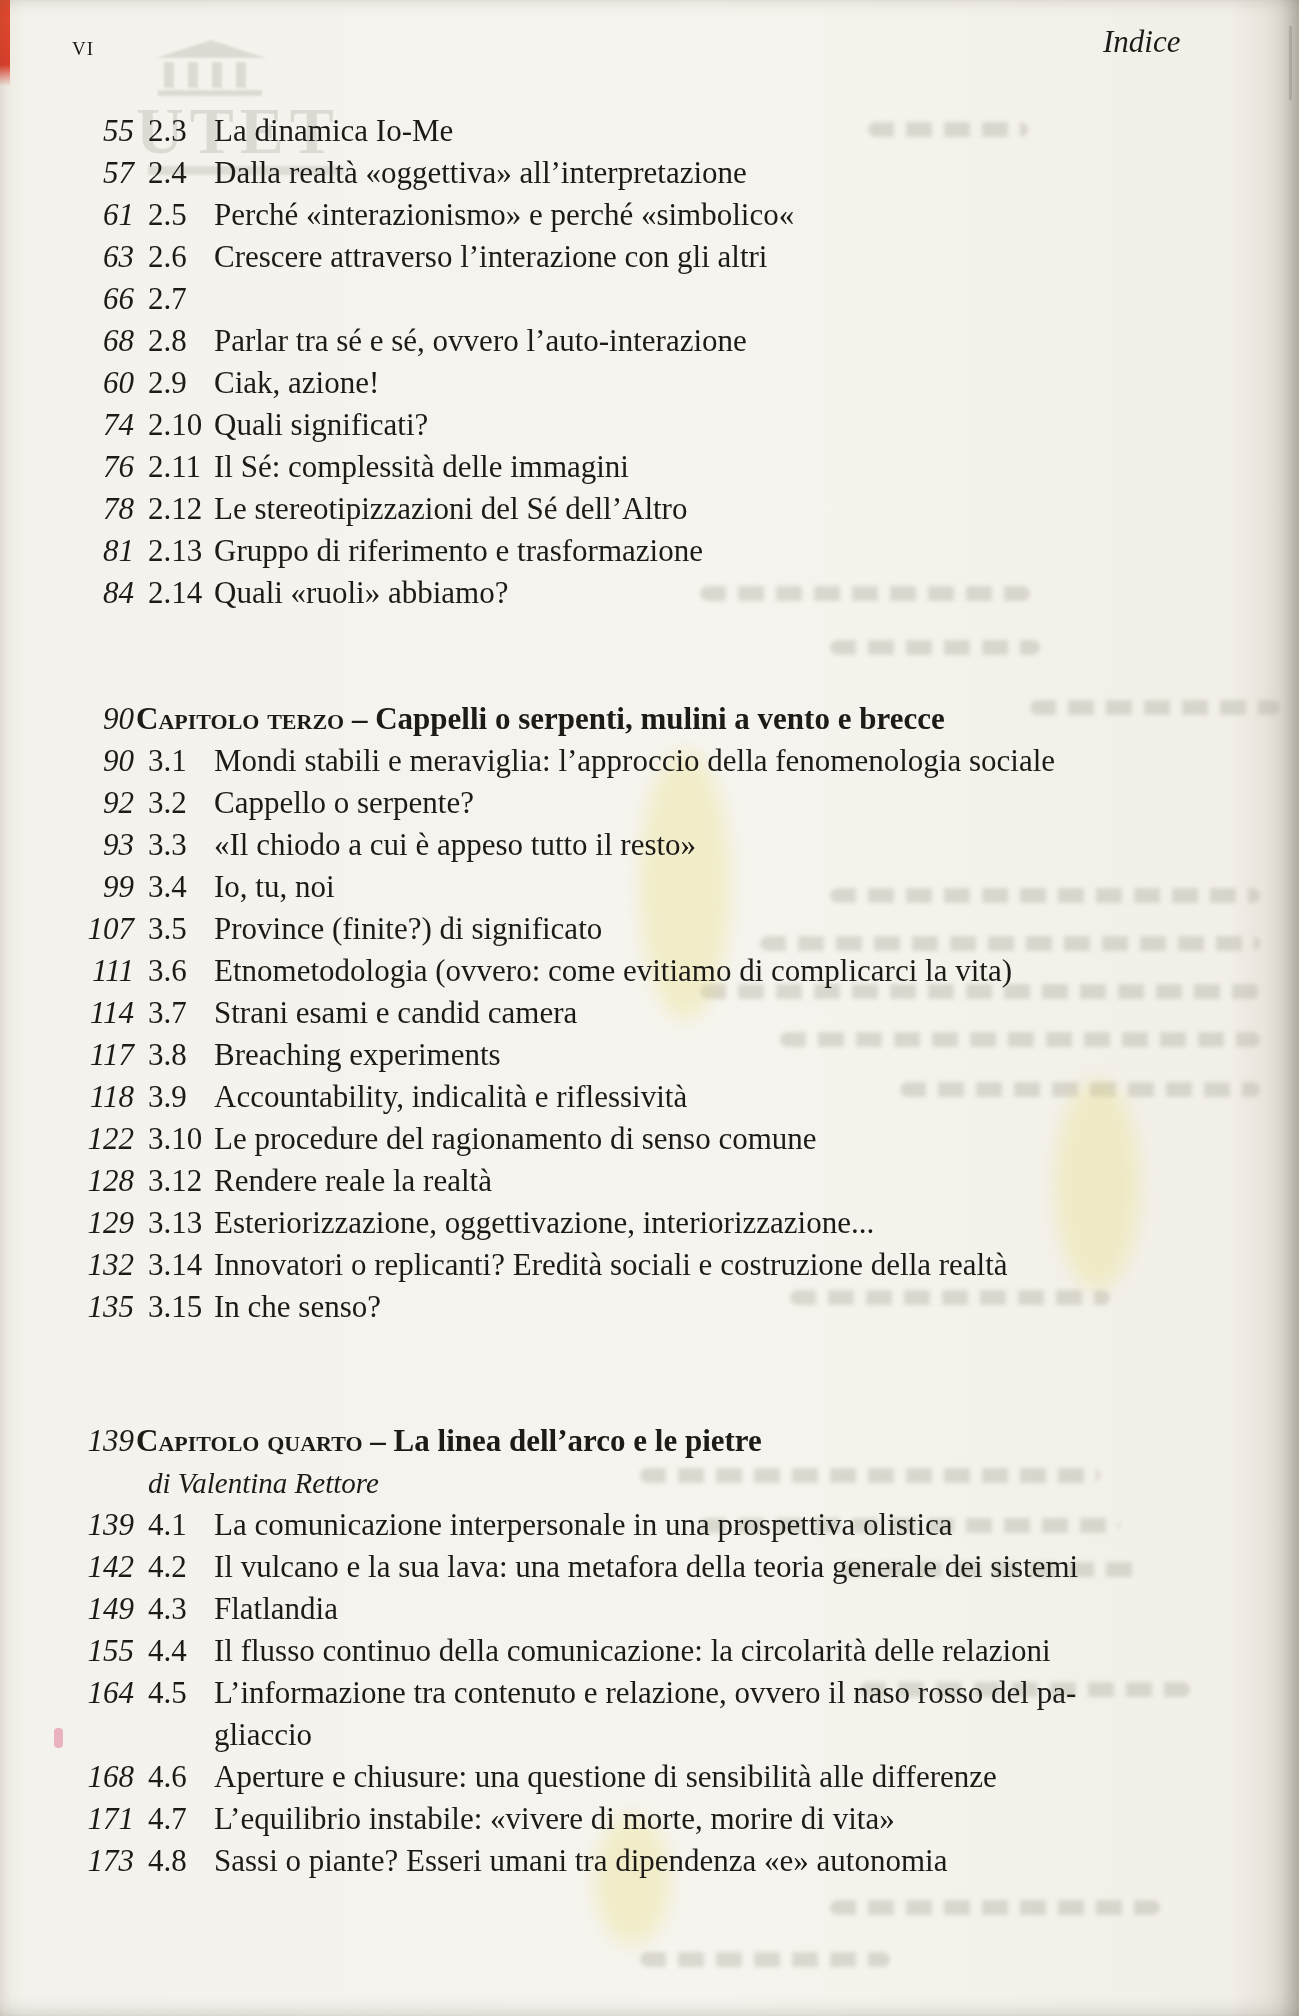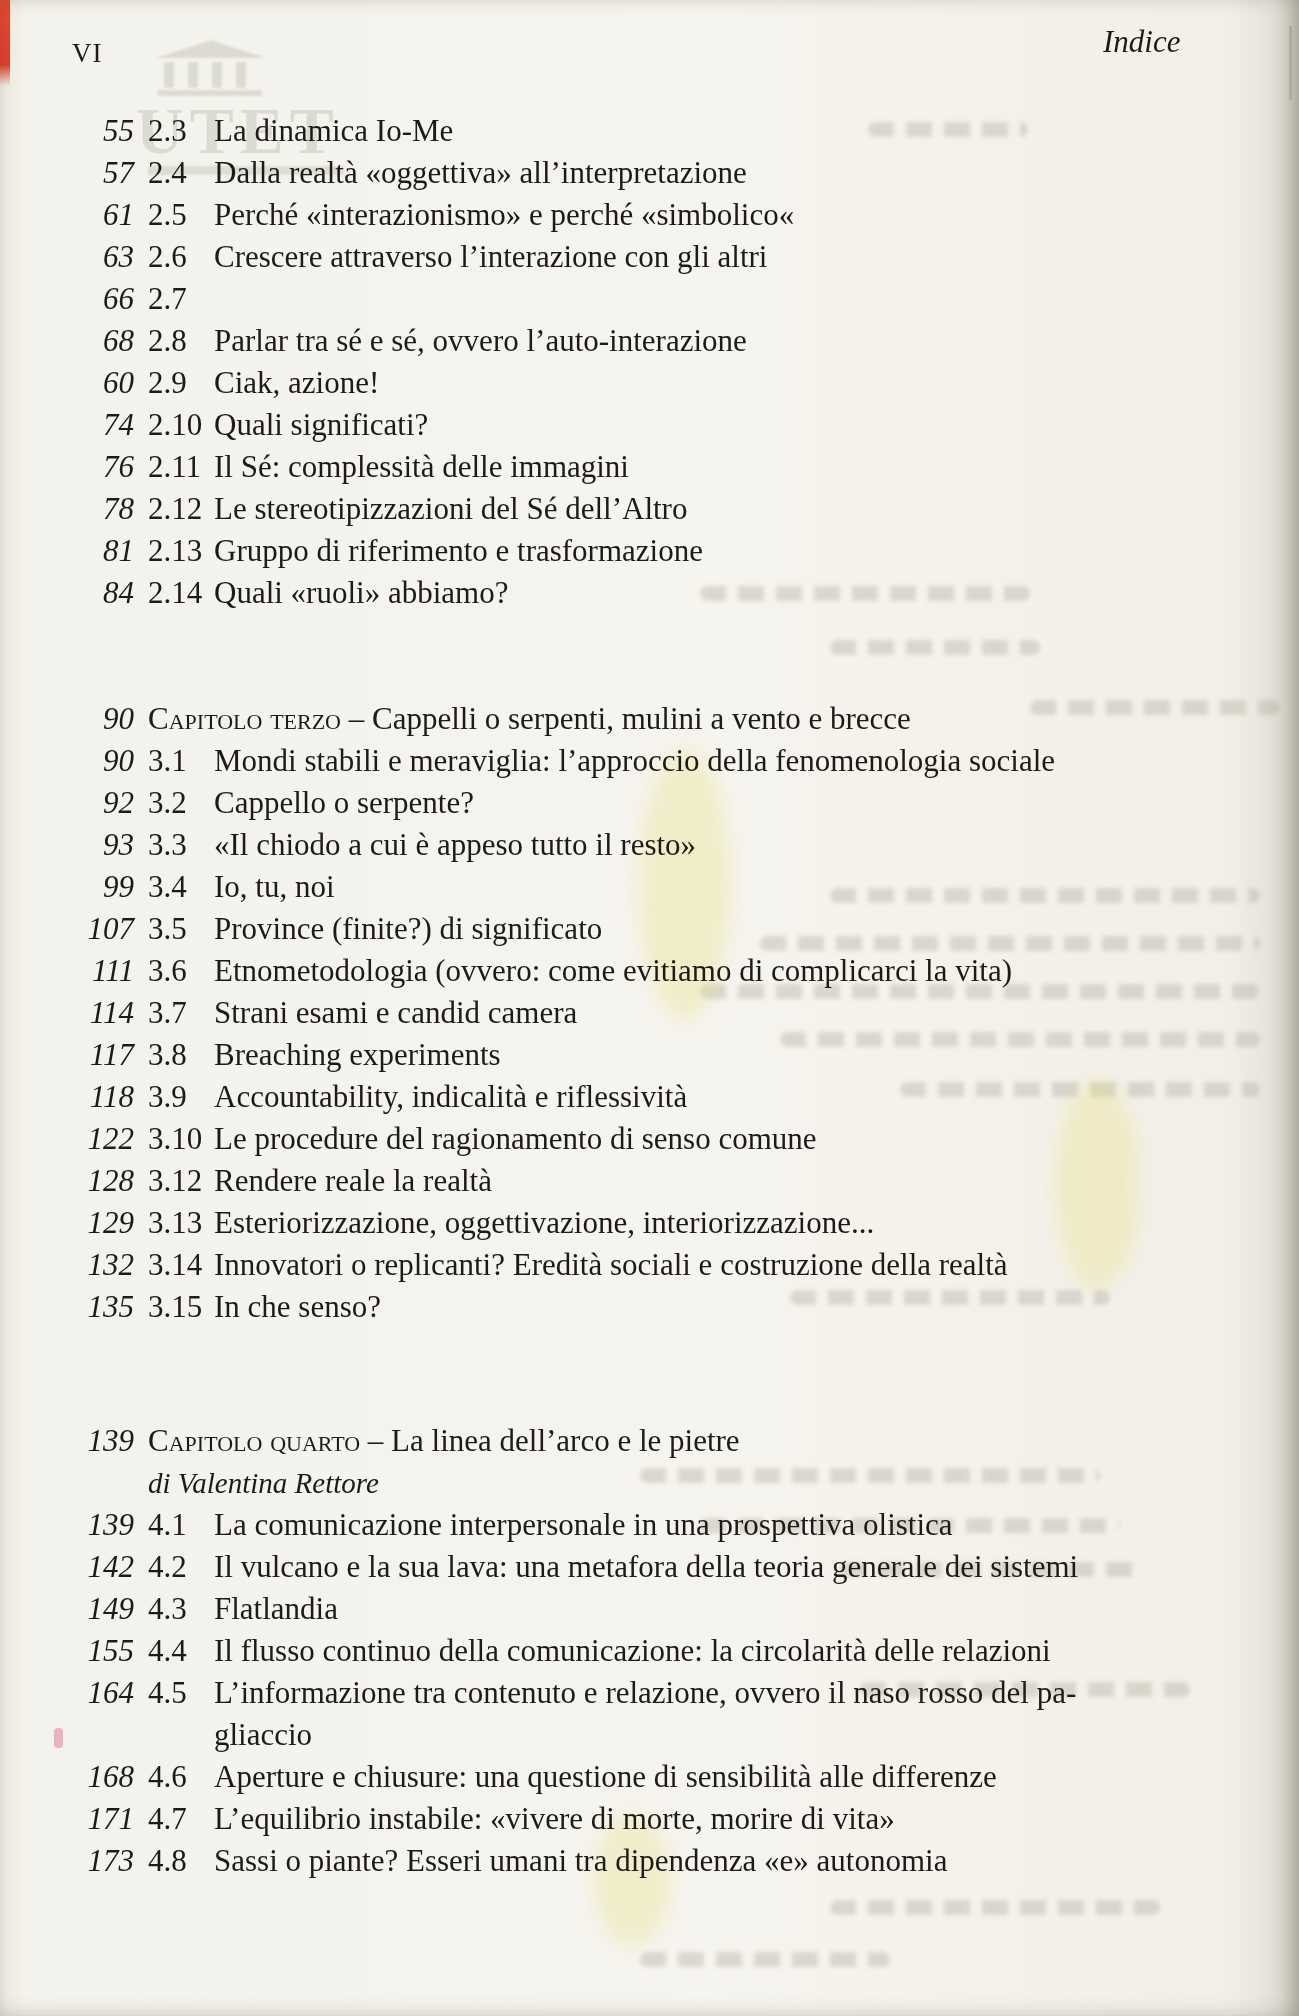--- a/index.html
+++ b/index.html
@@ -33,31 +33,31 @@
     background:repeating-linear-gradient(90deg,#b4b1a4 0 26px,transparent 26px 38px);}
   .stain{position:absolute;border-radius:50%;filter:blur(9px);background:rgba(233,222,115,.30);}
   
   .watermark{position:absolute;left:136px;top:40px;width:220px;text-align:left;
     color:#dcdbd3;user-select:none;}
   .watermark .wm-text{display:block;font-weight:bold;font-size:66px;line-height:62px;
     letter-spacing:6px;filter:blur(.6px);}
   .watermark .wm-bar{display:block;width:196px;height:9px;margin:4px auto 0;
     background:#deddd5;filter:blur(1px);}
   
-  .folio{position:absolute;left:72px;top:38px;font-size:27px;letter-spacing:1px;}
+  .folio{position:absolute;left:72px;top:38px;font-size:19px;letter-spacing:1px;}
   .running-header{position:absolute;left:1103px;top:24px;font-size:31px;font-style:italic;}
   
   .toc{position:absolute;left:58px;top:110px;width:1230px;font-size:31px;line-height:42px;}
   .row{display:flex;align-items:flex-start;}
   .pg{flex:0 0 76px;text-align:right;font-style:italic;}
   .num{flex:0 0 66px;margin-left:14px;}
   .title{flex:1;margin-left:0;display:block;}
   .title.italic{}
   .cont{display:block;}
-  .chap-title{flex:1;margin-left:14px;}
+  .chap-title{flex:1;margin-left:2px;font-weight:bold;}
   .sc{font-variant:small-caps;}
   .author-row .author{flex:1;margin-left:14px;font-style:italic;font-size:29px;}
   .gap1{height:84px;}
   .gap2{height:92px;}
   .block{position:relative;}
 </style>
 </head>
 <body>
 
 <div class="page">

